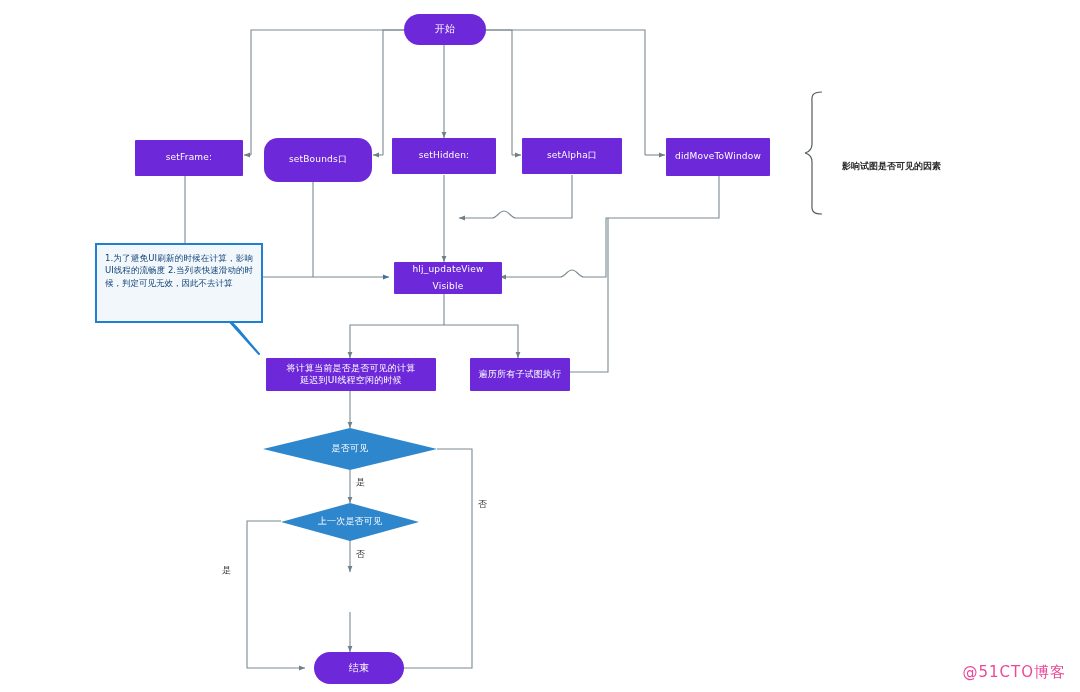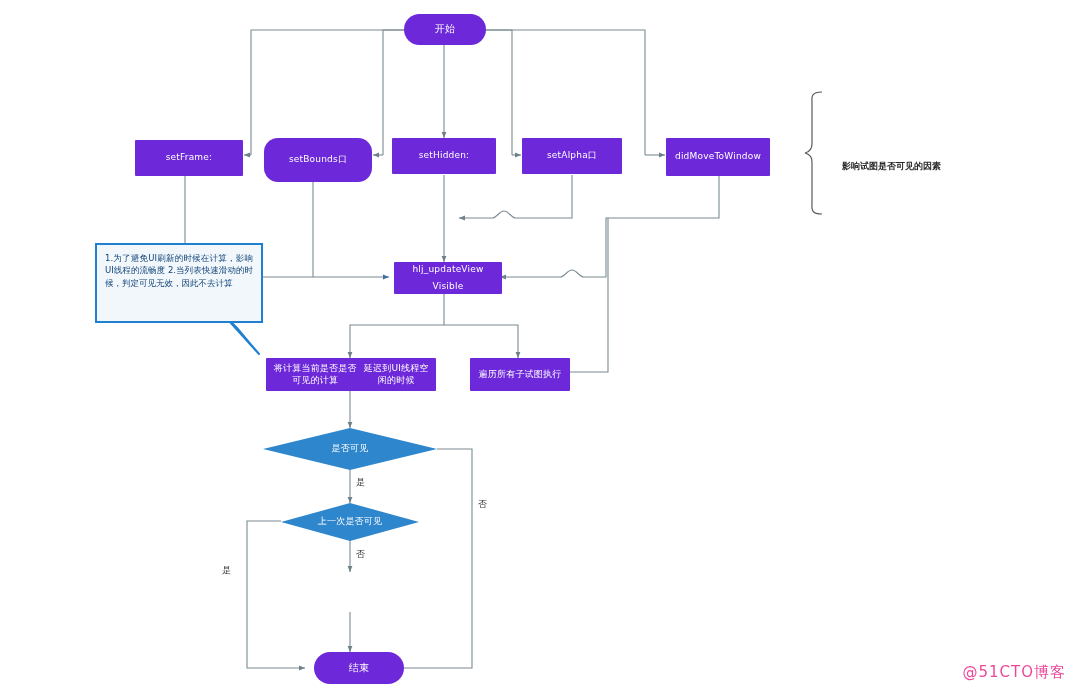--- a/index.html
+++ b/index.html
@@ -190,21 +190,21 @@
 
   <div class="node rect" style="left:666px; top:138px; width:104px; height:38px;">
     <span>didMoveToWindow</span>
   </div>
 
   <div class="node rect" style="left:394px; top:262px; width:108px; height:32px; flex-direction:column;justify-content:space-between;">
     <span>hlj_updateView</span>
     <span>Visible</span>
   </div>
 
-  <div class="node rect" style="left:266px; top:358px; width:170px; height:33px; flex-direction:row;">
+  <div class="node rect" style="left:266px; top:358px; width:170px; height:33px; flex-direction:column;">
     <span>将计算当前是否是否可见的计算</span>
     <span>延迟到UI线程空闲的时候</span>
   </div>
 
   <div class="node rect" style="left:470px; top:358px; width:100px; height:33px; ">
     <span>遍历所有子试图</span>
     <span>执行</span>
   </div>
 
   <div class="node diamond" style="left:263px; top:428px; width:174px; height:42px;">

